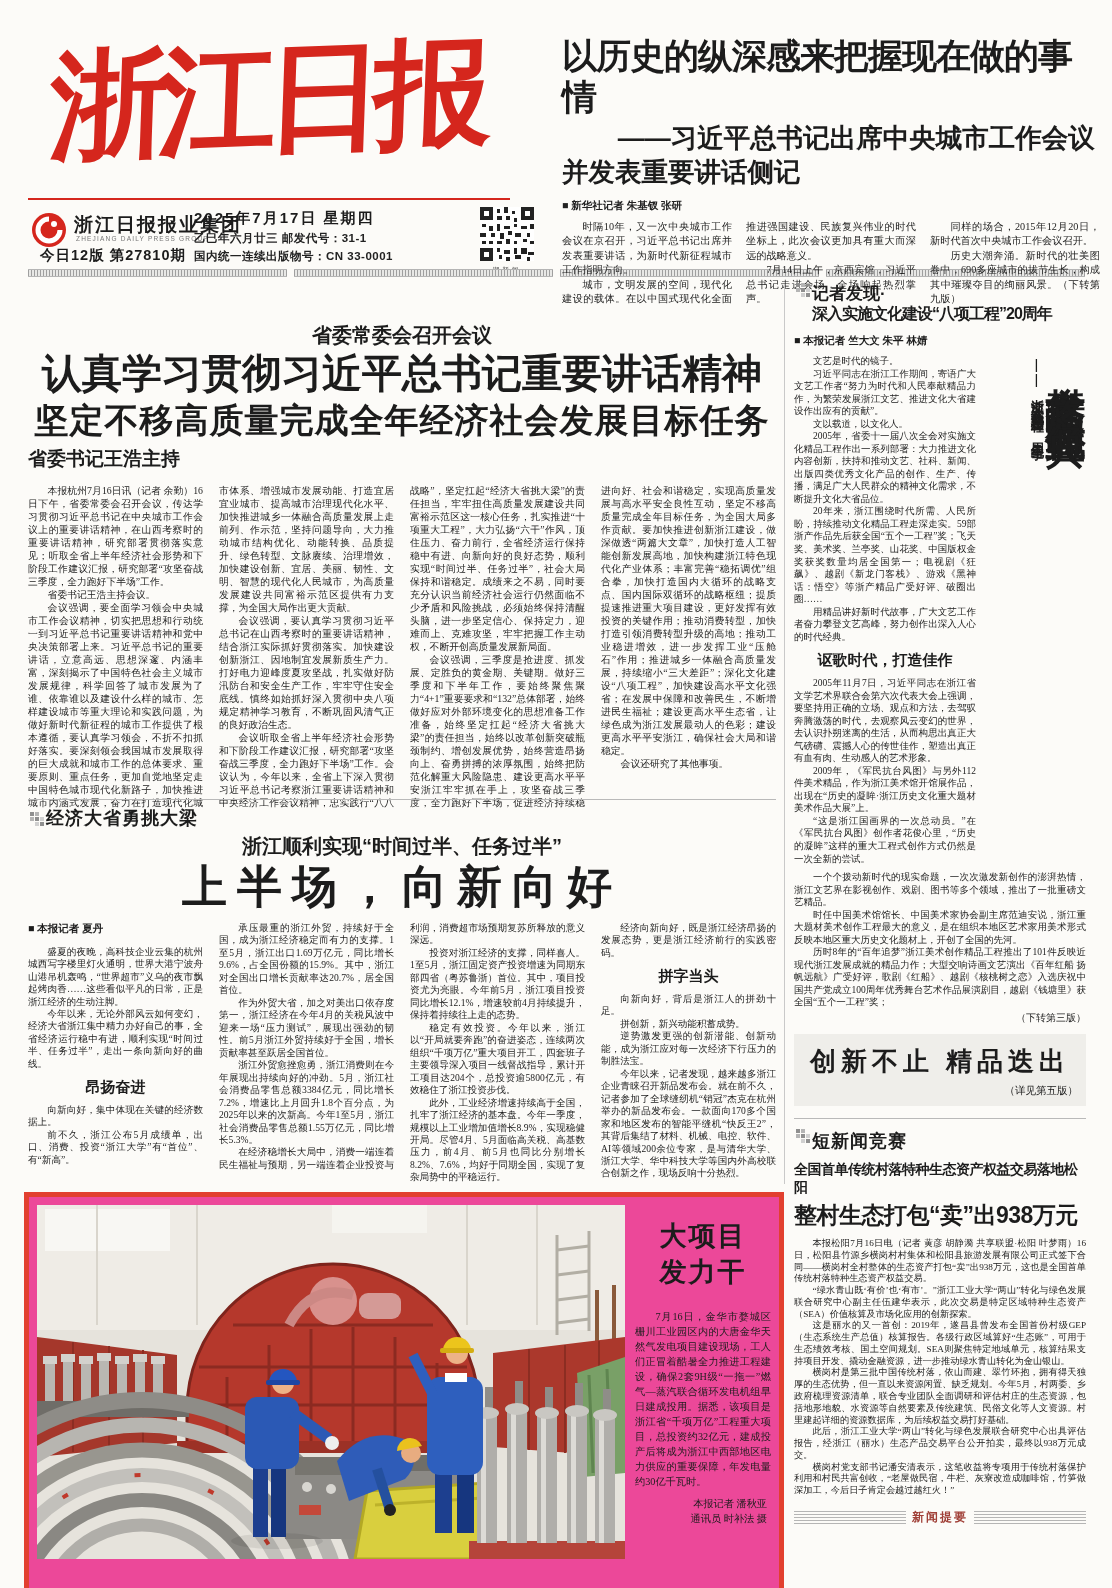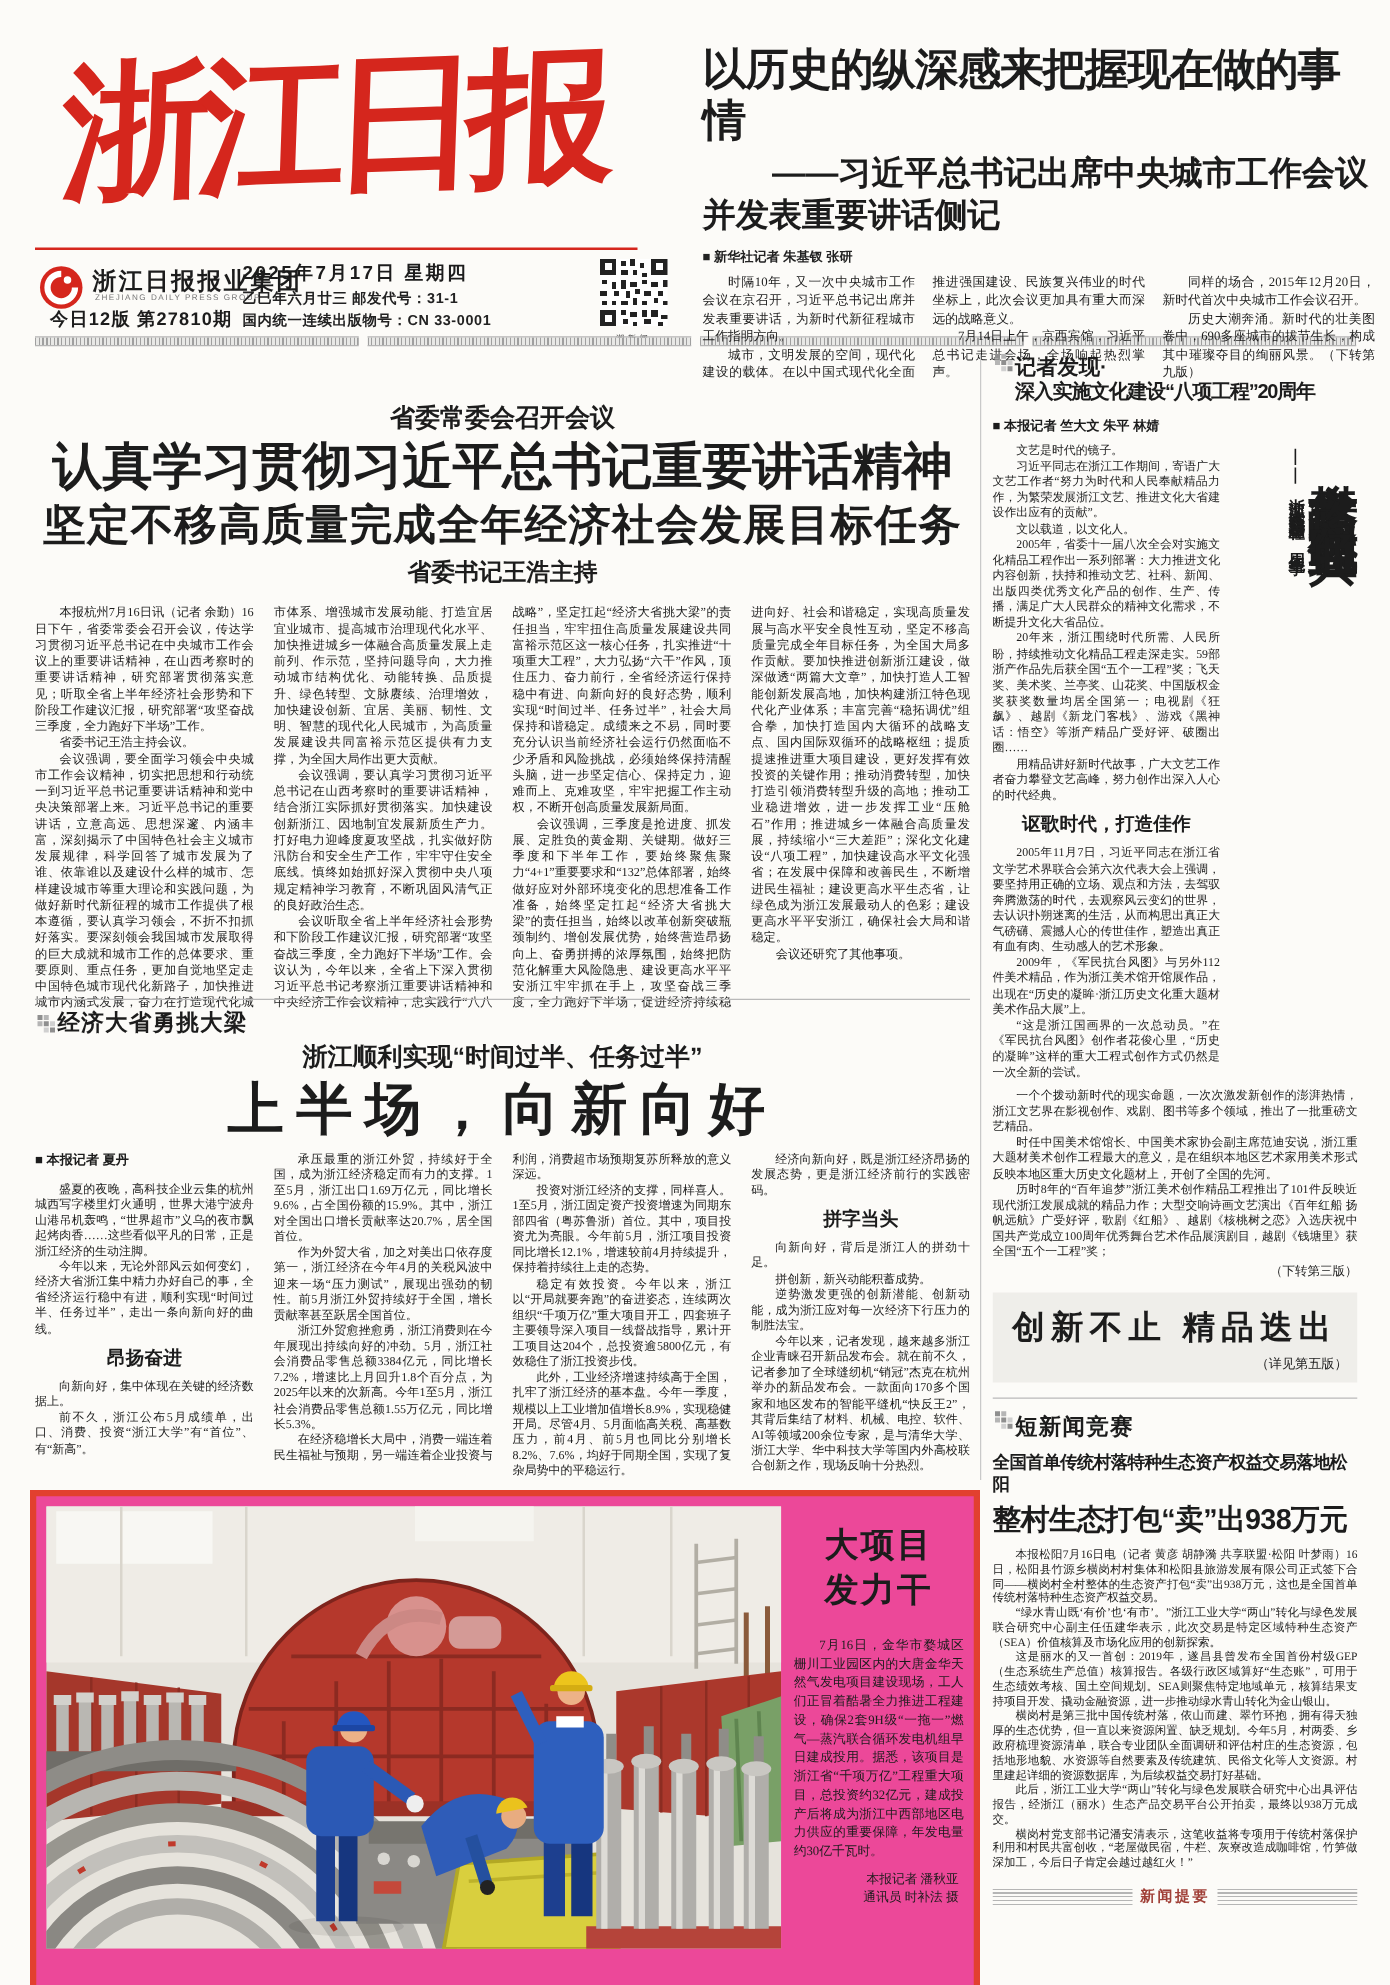--- a/index.html
+++ b/index.html
@@ -36,21 +36,21 @@
   .para{margin:0;text-indent:2em;text-align:justify;}
   .col-subhead{text-align:center;font-weight:900;font-size:15px;margin:7px 0;
     font-family:"Liberation Sans","DejaVu Sans",sans-serif;}
   .col-note{text-align:right;font-size:10px;margin:2px 0 0;}
 
   
   .lead-story{position:absolute;left:28px;top:283px;width:748px;}
   .kicker-center{text-align:center;font-weight:700;font-size:20px;line-height:26px;margin-top:39px;}
   .h1a{text-align:center;font-weight:900;font-size:40px;line-height:50px;letter-spacing:0;}
   .h1b{text-align:center;font-weight:900;font-size:34px;line-height:44px;letter-spacing:1px;}
-  .deck{text-align:center;font-weight:600;font-size:19px;line-height:30px;margin-top:2px;}
+  .deck{font-weight:600;font-size:19px;line-height:30px;margin-top:2px;}
   .lead-cols{margin-top:10px;column-count:4;column-gap:16px;font-size:9.8px;line-height:1.33;height:348px;overflow:hidden;}
 
   .h-divider{position:absolute;left:28px;top:799px;width:748px;height:1px;background:#b9b9b9;}
 
   
   .eco-story{position:absolute;left:28px;top:806px;width:748px;}
   .kicker-row{display:flex;align-items:center;}
   .deco{width:4px;height:4px;background:#8f8f8f;margin:0 12px 8px 2px;
     box-shadow:5px 0 #b5b5b5,0 5px #b5b5b5,5px 5px #8f8f8f,10px 5px #d0d0d0,5px 10px #d0d0d0,10px 10px #8f8f8f;}
   .kicker-label{font-weight:900;font-size:18px;letter-spacing:1px;}

